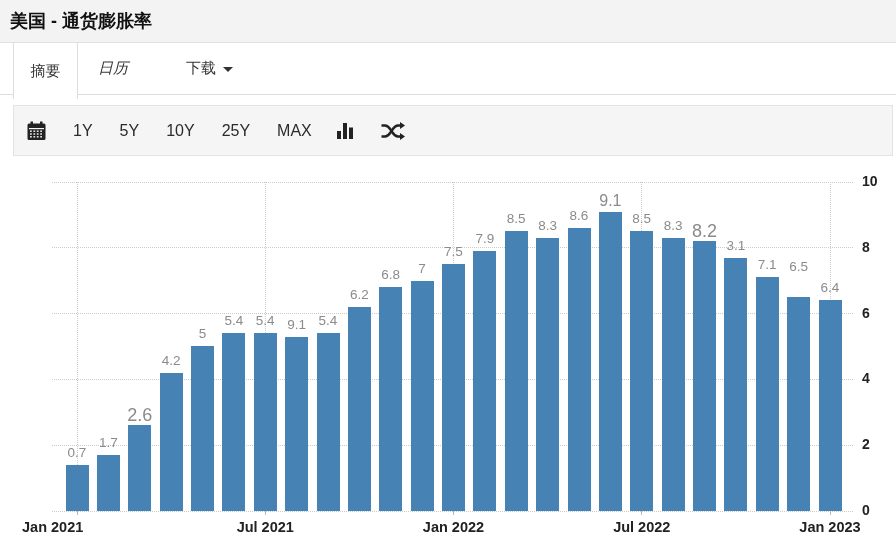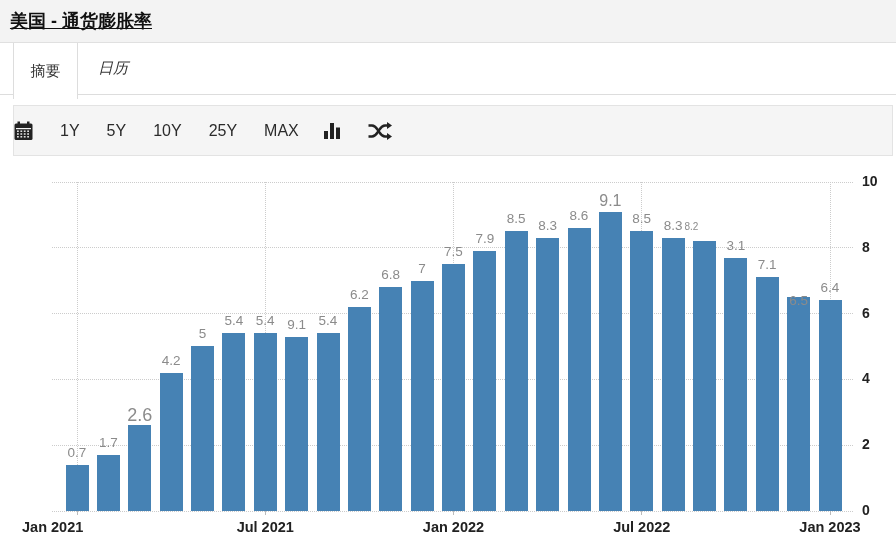--- a/index.html
+++ b/index.html
@@ -6,21 +6,21 @@
   body{
     width:896px;height:548px;overflow:hidden;position:relative;
     background:#fff;font-family:"Liberation Sans","DejaVu Sans",sans-serif;
     -webkit-font-smoothing:antialiased;
   }
   
   .hdr{
     height:42px;background:#f3f3f3;border-bottom:1px solid #e0e0e0;
     display:flex;align-items:center;padding-left:10px;box-sizing:content-box;
   }
-  .hdr .title{font-size:18px;font-weight:700;color:#111;text-decoration:underline;}
+  .hdr .title{font-size:18px;font-weight:700;color:#111;}
   
   .tabs{
     position:relative;height:51px;border-bottom:1px solid #ddd;background:#fff;
     display:flex;align-items:stretch;padding-left:13px;z-index:3;
   }
   .tab-active{
     box-sizing:border-box;width:65px;height:56px;background:#fff;
     border-left:1px solid #ddd;border-right:1px solid #ddd;
     display:flex;align-items:center;justify-content:center;
     font-size:15px;color:#333;position:relative;z-index:2;cursor:default;
@@ -31,21 +31,21 @@
   .tab-link.cal{margin-left:20px;font-style:italic;}
   .tab-link.dl{margin-left:58px;}
   .caret{
     display:inline-block;width:0;height:0;margin-left:7px;margin-top:2px;
     border-left:5px solid transparent;border-right:5px solid transparent;
     border-top:5px solid #333;
   }
   
   .toolbar{
     margin:10px 3px 0 13px;height:51px;background:#f5f5f5;border:1px solid #e3e3e3;
-    display:flex;align-items:center;gap:27px;box-sizing:border-box;
+    display:flex;align-items:center;gap:27px;padding-left:13px;box-sizing:border-box;
     font-size:16px;color:#2b2b2b;
   }
   .tb-item{cursor:pointer;line-height:1;}
   .tb-icon{display:flex;align-items:center;cursor:pointer;}
   
   #chart{position:absolute;left:0;top:158px;width:896px;height:390px;background:#fff;}
   #plot{position:absolute;left:52px;top:24px;width:801px;height:329px;}
 </style>
 </head>
 <body>
@@ -53,20 +53,24 @@
 <div class="hdr">
   <span class="title">美国 - 通货膨胀率</span>
 </div>
 
 <div class="tabs">
   <div class="tab-active">
     <span>摘要</span>
   </div>
   <div class="tab-link cal">
     <span>日历</span>
+  </div>
+  <div class="tab-link dl">
+    <span>下载</span>
+    <span class="caret"></span>
   </div>
 </div>
 
 <div class="toolbar">
   <span class="tb-icon">
     <svg width="19" height="20" viewBox="0 0 19 20">
       <rect x="0.5" y="2.5" width="18" height="16.5" rx="1.5" fill="#222"></rect>
       <rect x="3.5" y="0.5" width="2.5" height="3.5" fill="#222"></rect>
       <rect x="13" y="0.5" width="2.5" height="3.5" fill="#222"></rect>
       <rect x="2" y="7" width="15" height="1.2" fill="#f5f5f5"></rect>
@@ -165,27 +169,27 @@
       <div style="position: absolute; left: 475.625px; width: 40px; top: 36px; text-align: center; font-size: 13.5px; color: rgb(139, 139, 139);">8.3</div>
       <div style="position: absolute; left: 515.5px; width: 23px; top: 46px; height: 283px; background: rgb(70, 130, 180);"></div>
       <div style="position: absolute; left: 507px; width: 40px; top: 26px; text-align: center; font-size: 13.5px; color: rgb(139, 139, 139);">8.6</div>
       <div style="position: absolute; left: 546.875px; width: 23px; top: 30px; height: 299px; background: rgb(70, 130, 180);"></div>
       <div style="position: absolute; left: 538.375px; width: 40px; top: 10px; text-align: center; font-size: 16px; color: rgb(139, 139, 139);">9.1</div>
       <div style="position: absolute; left: 578.25px; width: 23px; top: 49px; height: 280px; background: rgb(70, 130, 180);"></div>
       <div style="position: absolute; left: 569.75px; width: 40px; top: 29px; text-align: center; font-size: 13.5px; color: rgb(139, 139, 139);">8.5</div>
       <div style="position: absolute; left: 609.625px; width: 23px; top: 56px; height: 273px; background: rgb(70, 130, 180);"></div>
       <div style="position: absolute; left: 601.125px; width: 40px; top: 36px; text-align: center; font-size: 13.5px; color: rgb(139, 139, 139);">8.3</div>
       <div style="position: absolute; left: 641px; width: 23px; top: 59px; height: 270px; background: rgb(70, 130, 180);"></div>
-      <div style="position: absolute; left: 632.5px; width: 40px; top: 39px; text-align: left; font-size: 10px; color: rgb(139, 139, 139);">8.2</div>
+      <div style="position: absolute; left: 632.5px; width: 40px; top: 39px; text-align: center; font-size: 18px; color: rgb(139, 139, 139);">8.2</div>
       <div style="position: absolute; left: 672.375px; width: 23px; top: 76px; height: 253px; background: rgb(70, 130, 180);"></div>
       <div style="position: absolute; left: 663.875px; width: 40px; top: 56px; text-align: center; font-size: 13.5px; color: rgb(139, 139, 139);">3.1</div>
       <div style="position: absolute; left: 703.75px; width: 23px; top: 95px; height: 234px; background: rgb(70, 130, 180);"></div>
       <div style="position: absolute; left: 695.25px; width: 40px; top: 75px; text-align: center; font-size: 13.5px; color: rgb(139, 139, 139);">7.1</div>
       <div style="position: absolute; left: 735.125px; width: 23px; top: 115px; height: 214px; background: rgb(70, 130, 180);"></div>
-      <div style="position: absolute; left: 726.625px; width: 40px; top: 111px; text-align: center; font-size: 13.5px; color: rgb(139, 139, 139);">6.5</div>
+      <div style="position: absolute; left: 726.625px; width: 40px; top: 77px; text-align: center; font-size: 13.5px; color: rgb(139, 139, 139);">6.5</div>
       <div style="position: absolute; left: 766.5px; width: 23px; top: 118px; height: 211px; background: rgb(70, 130, 180);"></div>
       <div style="position: absolute; left: 758px; width: 40px; top: 98px; text-align: center; font-size: 13.5px; color: rgb(139, 139, 139);">6.4</div>
     </div>
 <div style="position: absolute; left: 862px; top: 344px; font-size: 14px; font-weight: 600; color: rgb(34, 34, 34);">0</div>
     <div style="position: absolute; left: 862px; top: 278.2px; font-size: 14px; font-weight: 600; color: rgb(34, 34, 34);">2</div>
     <div style="position: absolute; left: 862px; top: 212.4px; font-size: 14px; font-weight: 600; color: rgb(34, 34, 34);">4</div>
     <div style="position: absolute; left: 862px; top: 146.6px; font-size: 14px; font-weight: 600; color: rgb(34, 34, 34);">6</div>
     <div style="position: absolute; left: 862px; top: 80.8px; font-size: 14px; font-weight: 600; color: rgb(34, 34, 34);">8</div>
     <div style="position: absolute; left: 862px; top: 15px; font-size: 14px; font-weight: 600; color: rgb(34, 34, 34);">10</div>
   </div>

